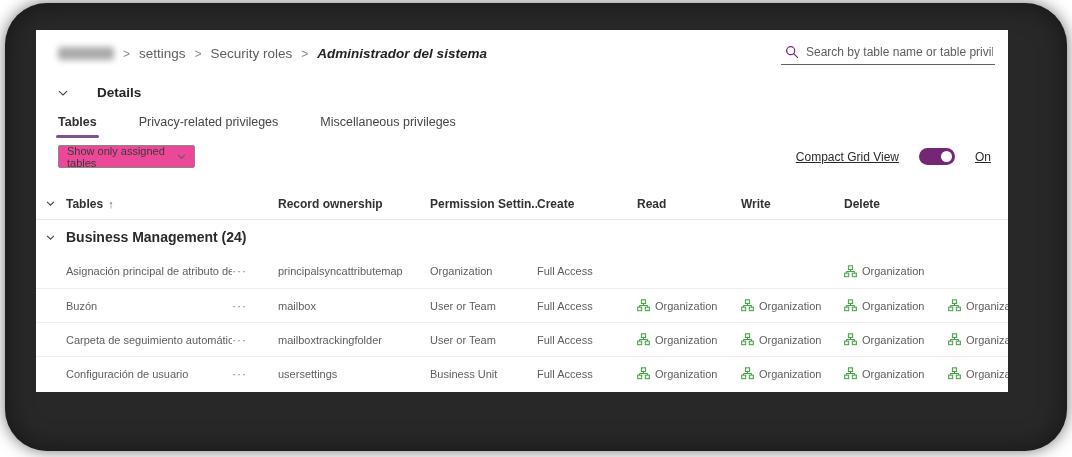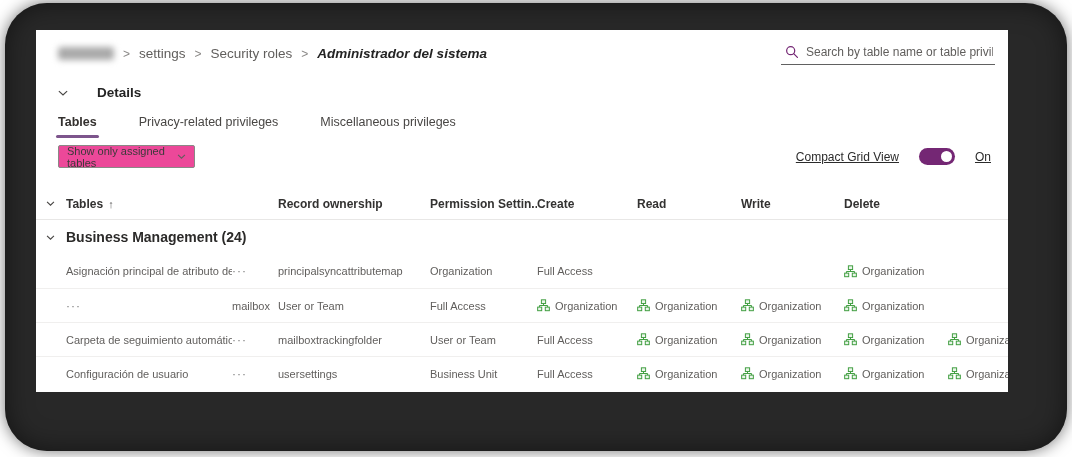--- a/index.html
+++ b/index.html
@@ -178,20 +178,21 @@
                 <rect x="10.2" y="10" width="5" height="4.4" fill="#eaf5ea" stroke="#3f9d3f" stroke-width="1.2"></rect>
               </svg>
             </span>
 <span>Organization</span>
           </span>
     <span class="cell priv"></span>
   </div>
 
   <div class="grid-row data-row">
     <span class="cell"></span>
+    <span class="cell">Buzón</span>
     <span class="cell more-btn">···</span>
     <span class="cell">mailbox</span>
     <span class="cell">User or Team</span>
     <span class="cell">Full Access</span>
     <span class="cell priv">
   <span class="chev-icon">
               <svg width="13" height="13" viewBox="0 0 16 16">
                 <rect x="5.4" y="1" width="5.2" height="4.6" fill="#eaf5ea" stroke="#3f9d3f" stroke-width="1.2"></rect>
                 <path d="M8 5.6V8M3 10V8h10v2" fill="none" stroke="#3f9d3f" stroke-width="1.2"></path>
                 <rect x="0.8" y="10" width="5" height="4.4" fill="#eaf5ea" stroke="#3f9d3f" stroke-width="1.2"></rect>

